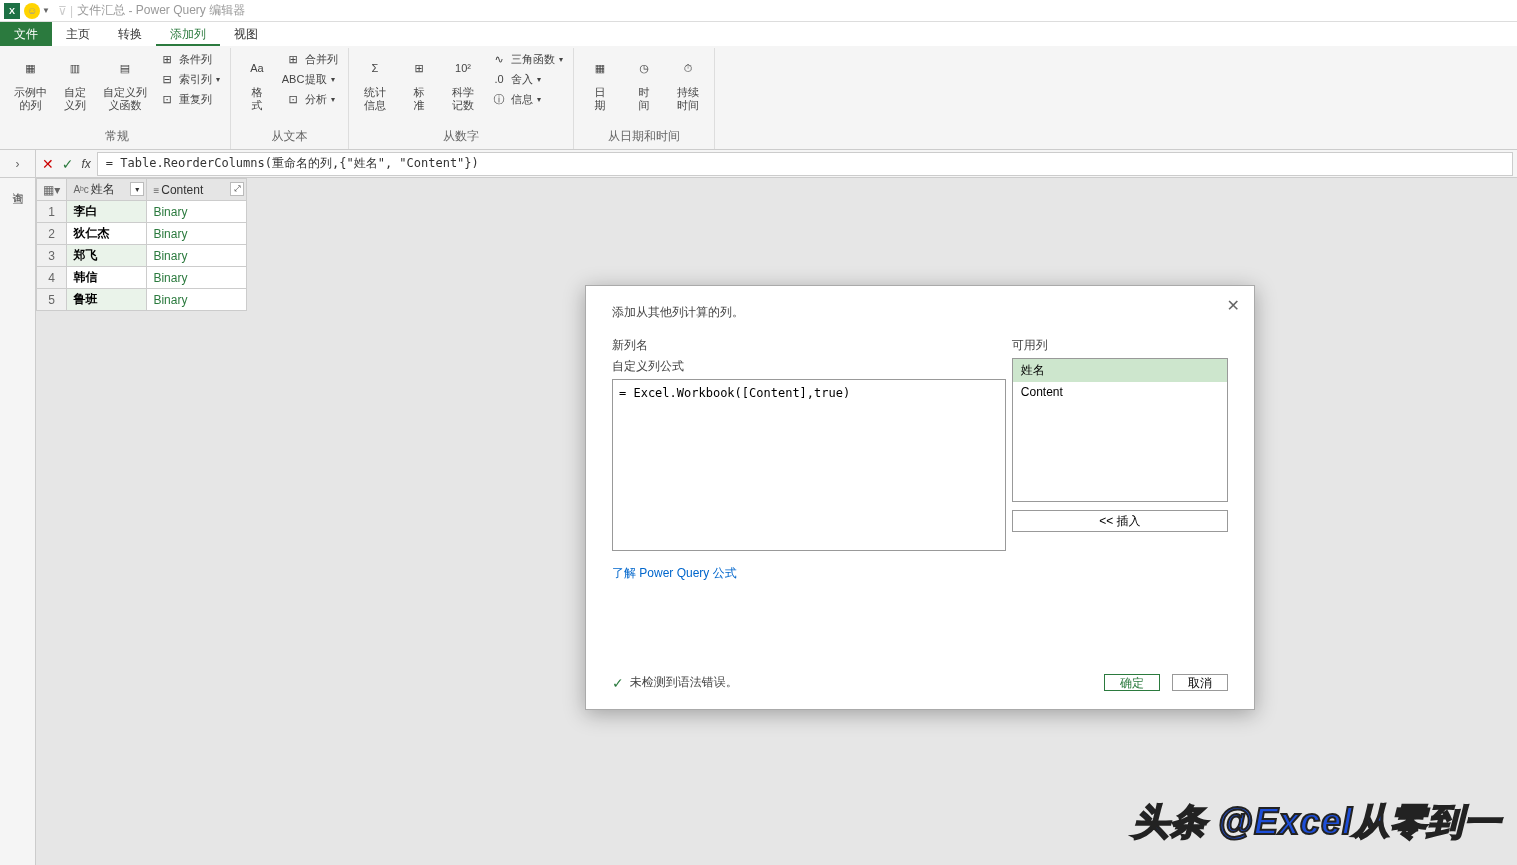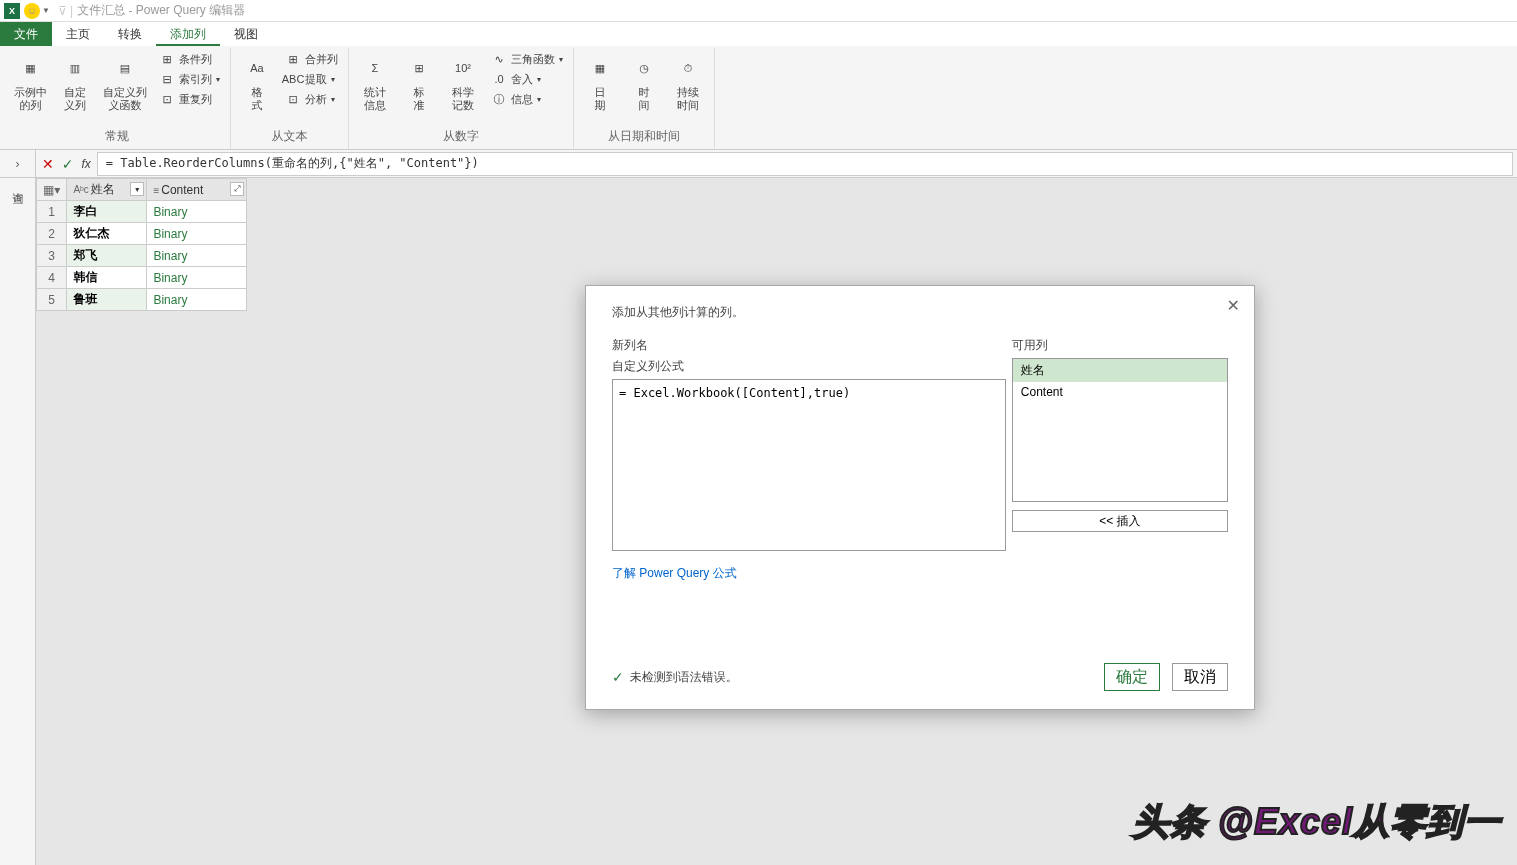--- a/index.html
+++ b/index.html
@@ -68,24 +68,24 @@
   .formula-box{width:100%;height:172px;border:1px solid #999;padding:6px;font-size:12px;font-family:Consolas,monospace;resize:none;}
   .avail-list{width:100%;height:144px;border:1px solid #999;overflow:auto;}
   .avail-item{padding:3px 8px;font-size:12px;cursor:pointer;}
   .avail-item.sel{background:#cde6cd;}
   .insert-btn{width:100%;height:22px;border:1px solid #999;background:#fff;font-size:12px;margin-top:8px;cursor:pointer;}
   .dlg-link{color:#0066cc;font-size:12px;margin-top:10px;display:inline-block;cursor:pointer;}
   .dlg-footer{position:absolute;bottom:18px;left:26px;right:26px;display:flex;align-items:center;justify-content:space-between;}
   .status{display:flex;align-items:center;gap:6px;font-size:12px;color:#444;}
   .status .chk{color:#2b7a3e;font-size:14px;}
   .btns{display:flex;gap:12px;}
-  .btn{width:56px;height:28px;border:1px solid #999;background:#fff;font-size:16px;cursor:pointer;}
+  .btn{width:56px;height:17px;border:1px solid #999;background:#fff;font-size:12px;cursor:pointer;}
   .btn.primary{border:1px solid #2b7a3e;color:#2b7a3e;}
   
-  .watermark{position:absolute;right:16px;bottom:18px;font-size:36px;font-weight:bold;color:#701a75;font-style:italic;-webkit-text-stroke:2px #222;letter-spacing:1px;white-space:nowrap;}
+  .watermark{position:absolute;right:16px;bottom:18px;font-size:36px;font-weight:bold;color:#1d4ed8;font-style:italic;-webkit-text-stroke:2px #222;letter-spacing:1px;white-space:nowrap;}
 </style>
 </head>
 <body>
 
 <div class="titlebar">
   <span class="excel-icon">X</span>
   <span class="smiley">☺</span>
   <span class="dd">▼</span>
   <span class="sep">⊽ |</span>
   <span>文件汇总</span>

